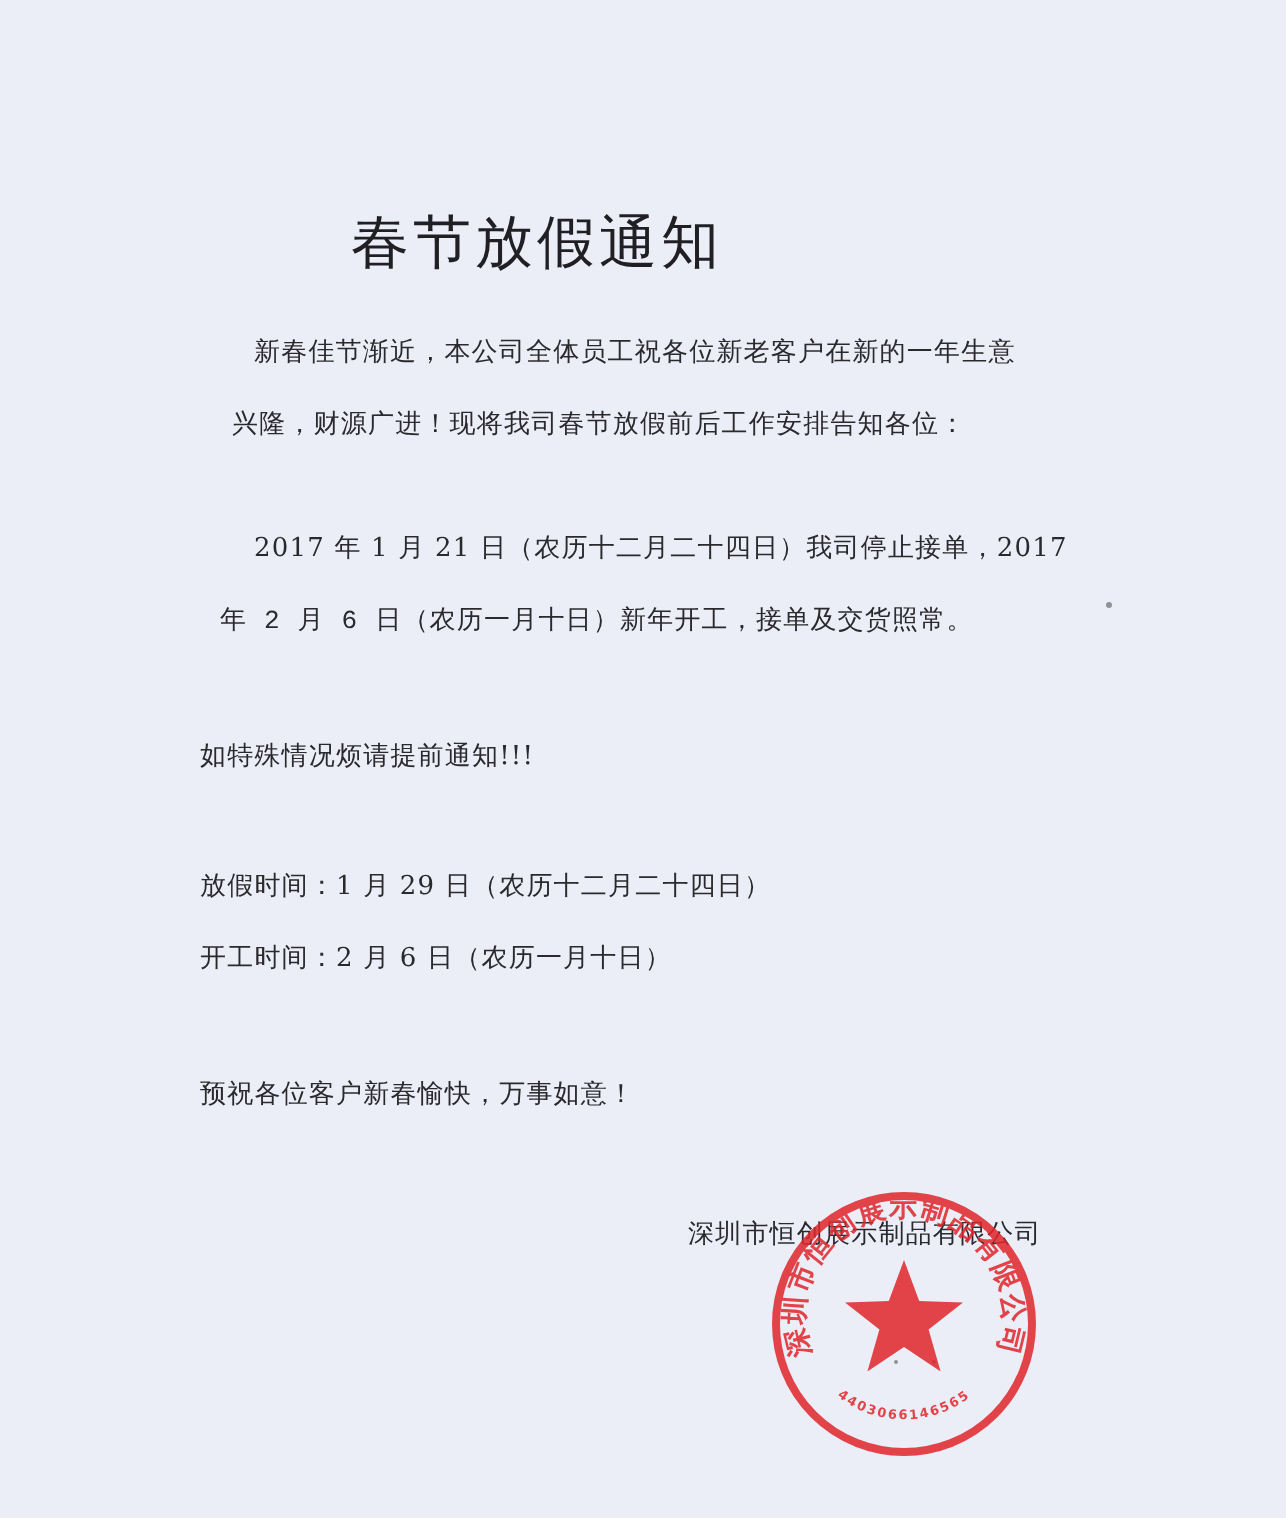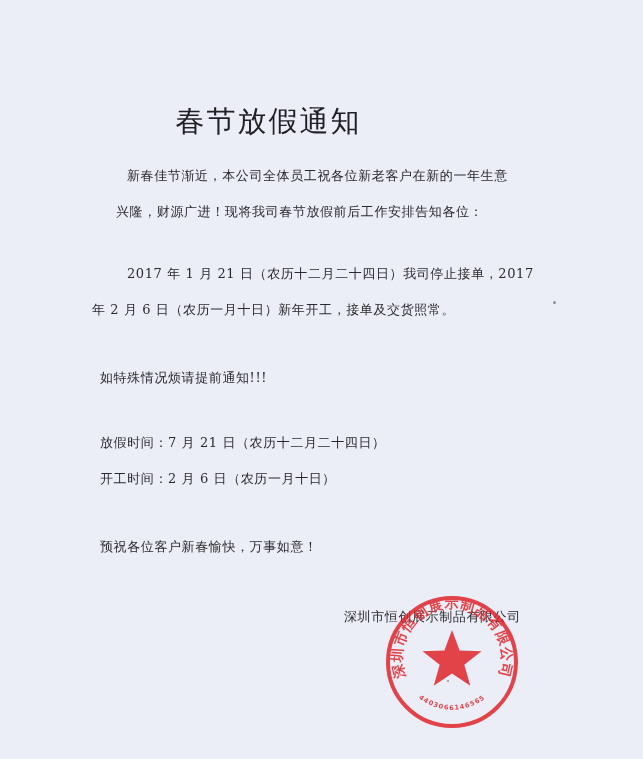--- a/index.html
+++ b/index.html
@@ -27,25 +27,25 @@
 <body>
 
 <div class="page">
 
   <div class="title">春节放假通知</div>
 
   <div class="line" style="left:127px; top:167px;">新春佳节渐近，本公司全体员工祝各位新老客户在新的一年生意</div>
   <div class="line" style="left:116px; top:203px;">兴隆，财源广进！现将我司春节放假前后工作安排告知各位：</div>
 
   <div class="line" style="left:127px; top:265px;">2017 年 1 月 21 日（农历十二月二十四日）我司停止接单，2017</div>
-  <div class="line" style="left:92px; top:301px;">年 2 月 6 日（农历一月十日）新年开工，接单及交货照常。</div>
+  <div class="line" style="left:110px; top:301px;font-family:Liberation Mono, monospace;">年 2 月 6 日（农历一月十日）新年开工，接单及交货照常。</div>
 
   <div class="line" style="left:100px; top:369px;">如特殊情况烦请提前通知!!!</div>
 
-  <div class="line" style="left:100px; top:434px;">放假时间：7 月 21 日（农历十二月二十四日）</div>
+  <div class="line" style="left:100px; top:434px;">放假时间：1 月 29 日（农历十二月二十四日）</div>
   <div class="line" style="left:100px; top:470px;">开工时间：2 月 6 日（农历一月十日）</div>
 
   <div class="line" style="left:100px; top:538px;text-align:right;">预祝各位客户新春愉快，万事如意！</div>
 
   <div class="line" style="left:344px; top:608px;">深圳市恒创展示制品有限公司</div>
 
   <div class="seal" style="opacity:0.85; z-index:2;">
     <svg width="140" height="140" viewBox="0 0 140 140">
       <defs>
         <path id="arcTop" d="M 22 80 A 50 50 0 1 1 118 80" fill="none"></path>

